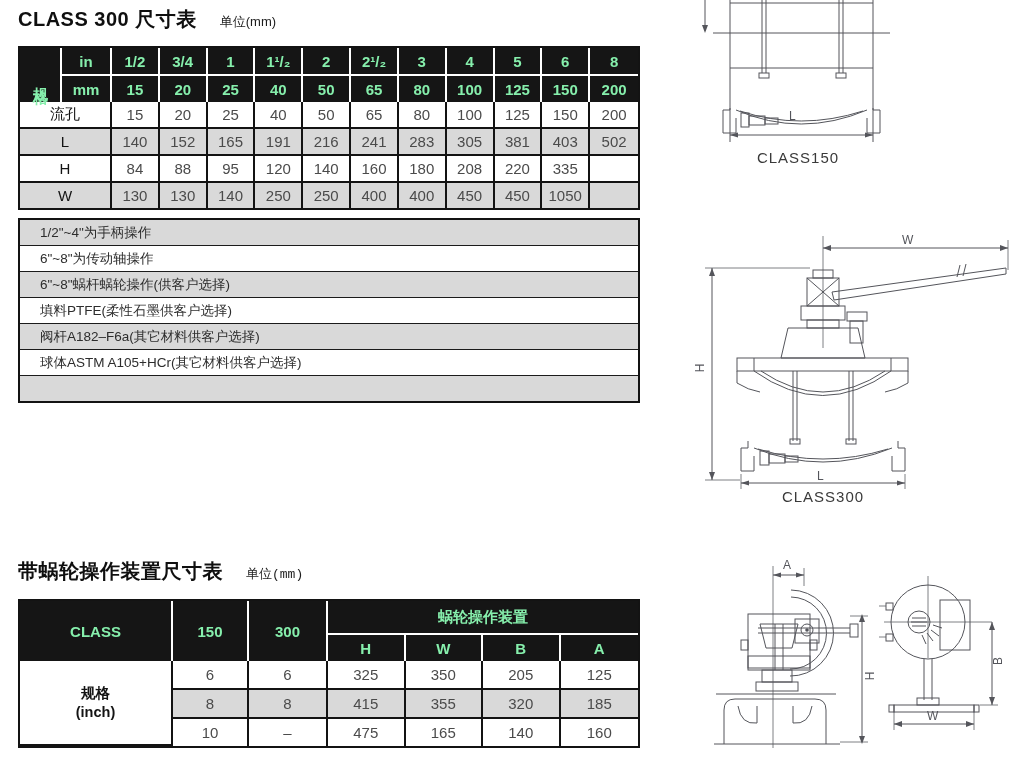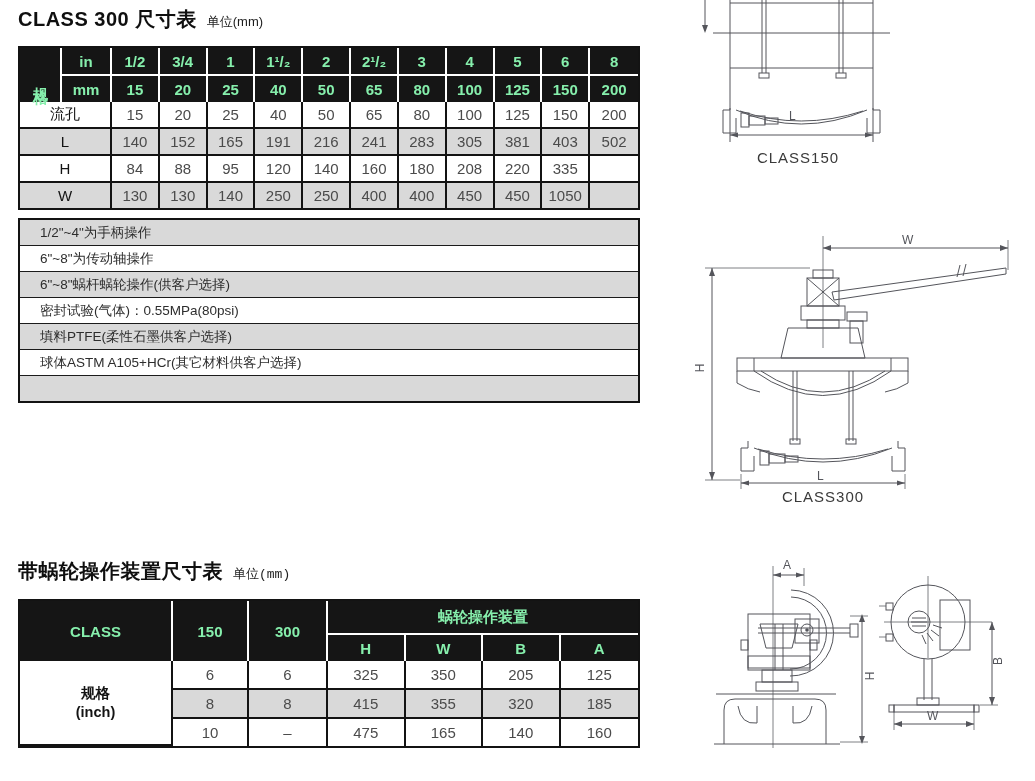--- a/index.html
+++ b/index.html
@@ -2,21 +2,21 @@
 <html><head>
 <meta charset="utf-8">
 <style>
   html,body{margin:0;padding:0;}
   body{
     width:1035px;height:781px;position:relative;background:#ffffff;
     font-family:"Liberation Sans","DejaVu Sans",sans-serif;color:#222;overflow:hidden;
   }
   .abs{position:absolute;}
   .title{font-size:20px;font-weight:bold;color:#0f0f0f;letter-spacing:.5px;white-space:nowrap;}
-  .title .unit{font-size:13px;font-weight:normal;letter-spacing:0;margin-left:10px;color:#1d1d1d;}
+  .title .unit{font-size:13px;font-weight:normal;letter-spacing:0;margin-left:23px;color:#1d1d1d;}
 
   table.tbl{border-collapse:separate;border-spacing:0;border:2px solid #131313;table-layout:fixed;background:#fff;}
   table.tbl th{background:#151515;color:#86efac;font-weight:bold;font-size:15px;text-align:center;vertical-align:middle;
     padding:0;border-right:2px solid #fff;border-bottom:2px solid #fff;}
   table.tbl td{font-size:15px;color:#4b4b4b;text-align:center;vertical-align:middle;padding:0;background:#fff;
     border-right:2px solid #131313;border-bottom:2px solid #131313;}
   table.tbl tr > *:last-child{border-right:0;}
   table.tbl tr:last-child td{border-bottom:0;}
   table.tbl th.nb{border-bottom:0;}
   table.tbl td.rlabel{color:#141414;}
@@ -154,22 +154,22 @@
       <td>1050</td>
       <td></td>
     </tr>
   </tbody>
 </table>
 
 <div id="notes" class="abs">
   <div class="note-row"><span>1/2"~4"为手柄操作</span></div>
   <div class="note-row"><span>6"~8"为传动轴操作</span></div>
   <div class="note-row"><span>6"~8"蜗杆蜗轮操作(供客户选择)</span></div>
-  <div class="note-row"><span>密封试验(气体)：0.55MPa(80psi)</span></div>
   <div class="note-row"><span>填料PTFE(柔性石墨供客户选择)</span></div>
+  <div class="note-row"><span>阀杆A182–F6a(其它材料供客户选择)</span></div>
   <div class="note-row"><span>球体ASTM A105+HCr(其它材料供客户选择)</span></div>
   <div class="note-row"><span></span></div>
 </div>
 
 <div class="abs title" style="left:18px;top:558px;font-family:Liberation Mono, monospace;">
   <span>带蜗轮操作装置尺寸表</span><span class="unit">单位(mm)</span>
 </div>
 
 <table id="table2" class="abs tbl">
   <colgroup>

